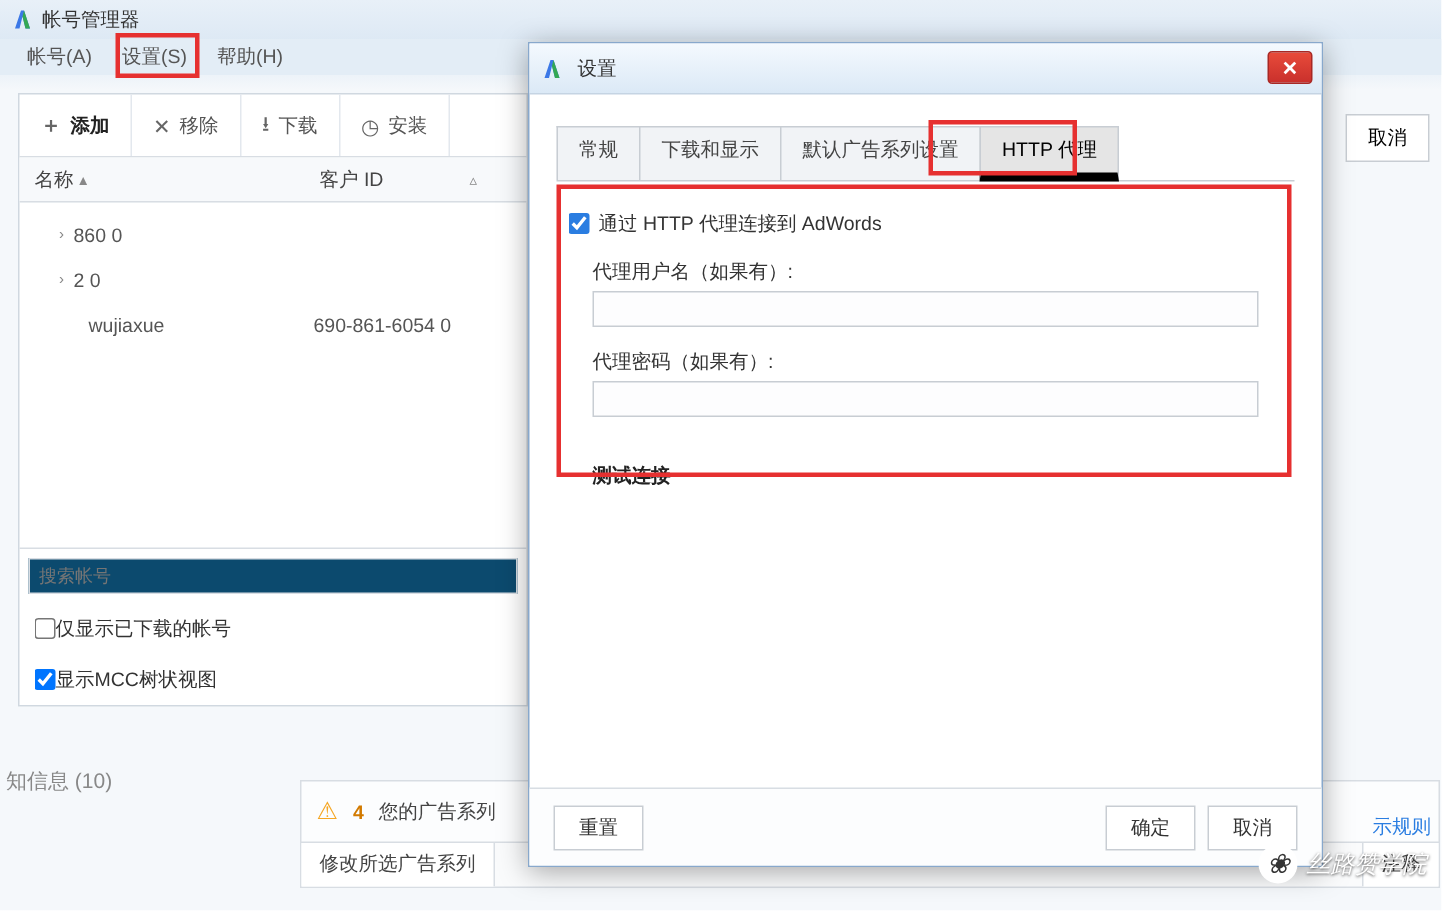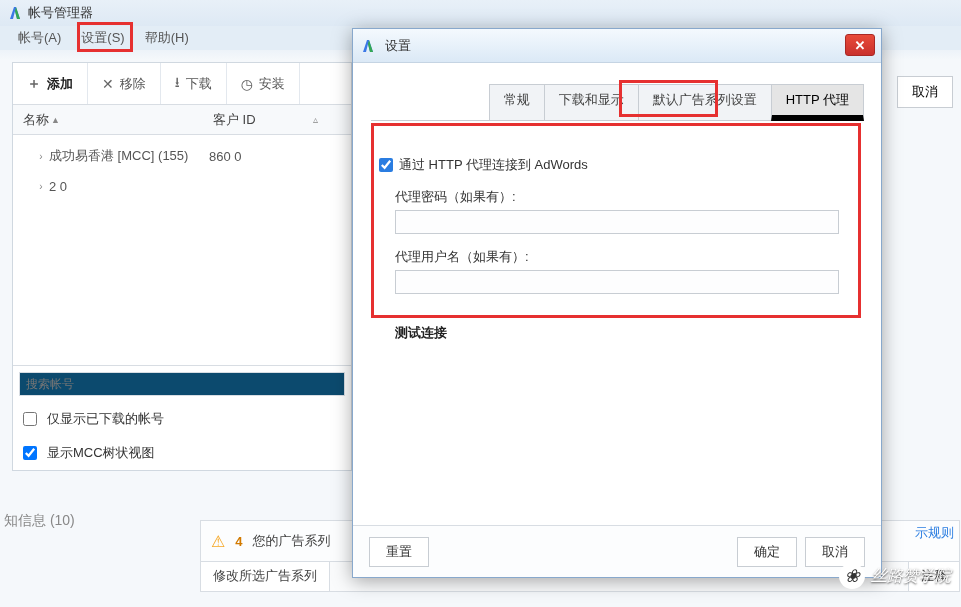--- a/index.html
+++ b/index.html
@@ -121,21 +121,21 @@
       width: 100%;
       border: 1px solid #d8dde3;
       padding: 4px 6px;
       font-size: 12px;
       background: #0c4a6e;
       color: #999;
     }
     .check-row {
       display: flex;
       align-items: center;
-      gap: 10px;
+      gap: 0;
       padding: 8px 10px;
       font-size: 13px;
       color: #333;
     }
     .check-row input { width: 14px; height: 14px; }
     .footer-info {
       position: absolute;
       left: 0; top: 512px;
       font-size: 14px; color: #888;
       padding-left: 4px;
@@ -155,21 +155,21 @@
       height: 42px;
       padding: 0 10px;
       font-size: 13px;
       color: #444;
     }
     .warn-icon { color: #f5a623; font-size: 16px; }
     .warn-count { font-weight: bold; color: #d27a00; }
     .rule-link {
       position: absolute;
       right: 6px;
-      top: 4px;
+      top: 22px;
       color: #2a7de1;
       font-size: 13px;
     }
     .tab-bar {
       display: flex;
       border: 1px solid #d8dde3;
       border-top: none;
       background: #fafbfc;
       height: 30px;
     }
@@ -217,22 +217,21 @@
       font-weight: bold;
       font-size: 13px;
     }
     .modal-body {
       padding: 21px 18px 10px 18px;
     }
     .tabs {
       display: flex;
       border-bottom: 1px solid #c8cdd3;
       position: relative;
-      margin-bottom: 31px;
-      justify-content: flex-end;
+      margin-bottom: 15px;
     }
     .tab {
       padding: 6px 14px;
       border: 1px solid #c8cdd3;
       border-bottom: none;
       background: #f1f3f6;
       font-size: 13px;
       color: #444;
       margin-right: -1px;
       position: relative;
@@ -396,30 +395,34 @@
           <span>名称</span>
           <span style="font-size:9px;color:#888;">▲</span>
         </div>
         <div class="col-id">客户 ID</div>
         <div class="col-tri">▵</div>
       </div>
 
       <div class="tree">
         <div class="tree-row">
           <span class="tree-expand">›</span>
-          <span class="tree-label">成功易香港 [MCC] (155)</span>
           <span class="tree-id">
             <span class="tree-last">860 0</span>
           </span>
         </div>
         <div class="tree-row">
           <span class="tree-expand">›</span>
           <span class="tree-id">
             <span class="tree-last">2 0</span>
           </span>
+        </div>
+        <div class="tree-row">
+          <span class="tree-expand"></span>
+          <span class="tree-label" style="padding-left:10px;">wujiaxue</span>
+          <span class="tree-id">690-861-6054 0</span>
         </div>
       </div>
 
       <div class="bottom-box">
         <input class="search-input" placeholder="搜索帐号" style="">
       </div>
       <label class="check-row">
         <input type="checkbox" style="">
         <span>仅显示已下载的帐号</span>
       </label>
@@ -472,26 +475,26 @@
       <div class="tab active">HTTP 代理</div>
     </div>
 
     <label class="chk-row">
       <input type="checkbox" checked="" style="">
       <span>通过 HTTP 代理连接到 AdWords</span>
     </label>
 
 
     <div class="full-row">
+      <div class="label">代理用户名（如果有）:</div>
+      <input class="field" value="" style="">
+    </div>
+    <div class="full-row">
       <div class="label">代理密码（如果有）:</div>
       <input class="field" type="password" value="" style="">
-    </div>
-    <div class="full-row">
-      <div class="label">代理用户名（如果有）:</div>
-      <input class="field" value="" style="">
     </div>
 
     <div class="test-link">测试连接</div>
   </div>
 
   <div class="tab-redbox"></div>
   <div class="form-redbox"></div>
 
   <div class="modal-footer">
     <button class="btn">重置</button>

